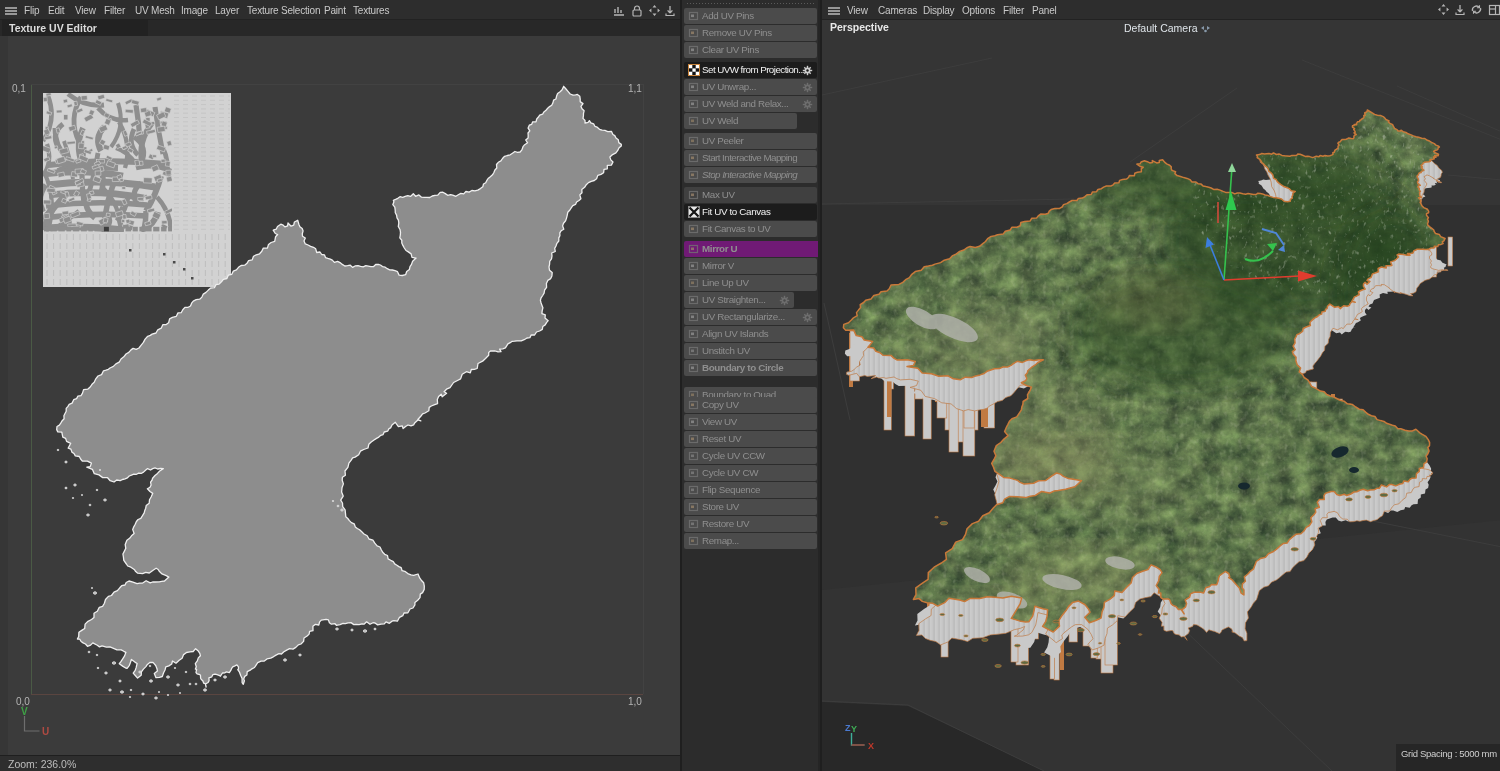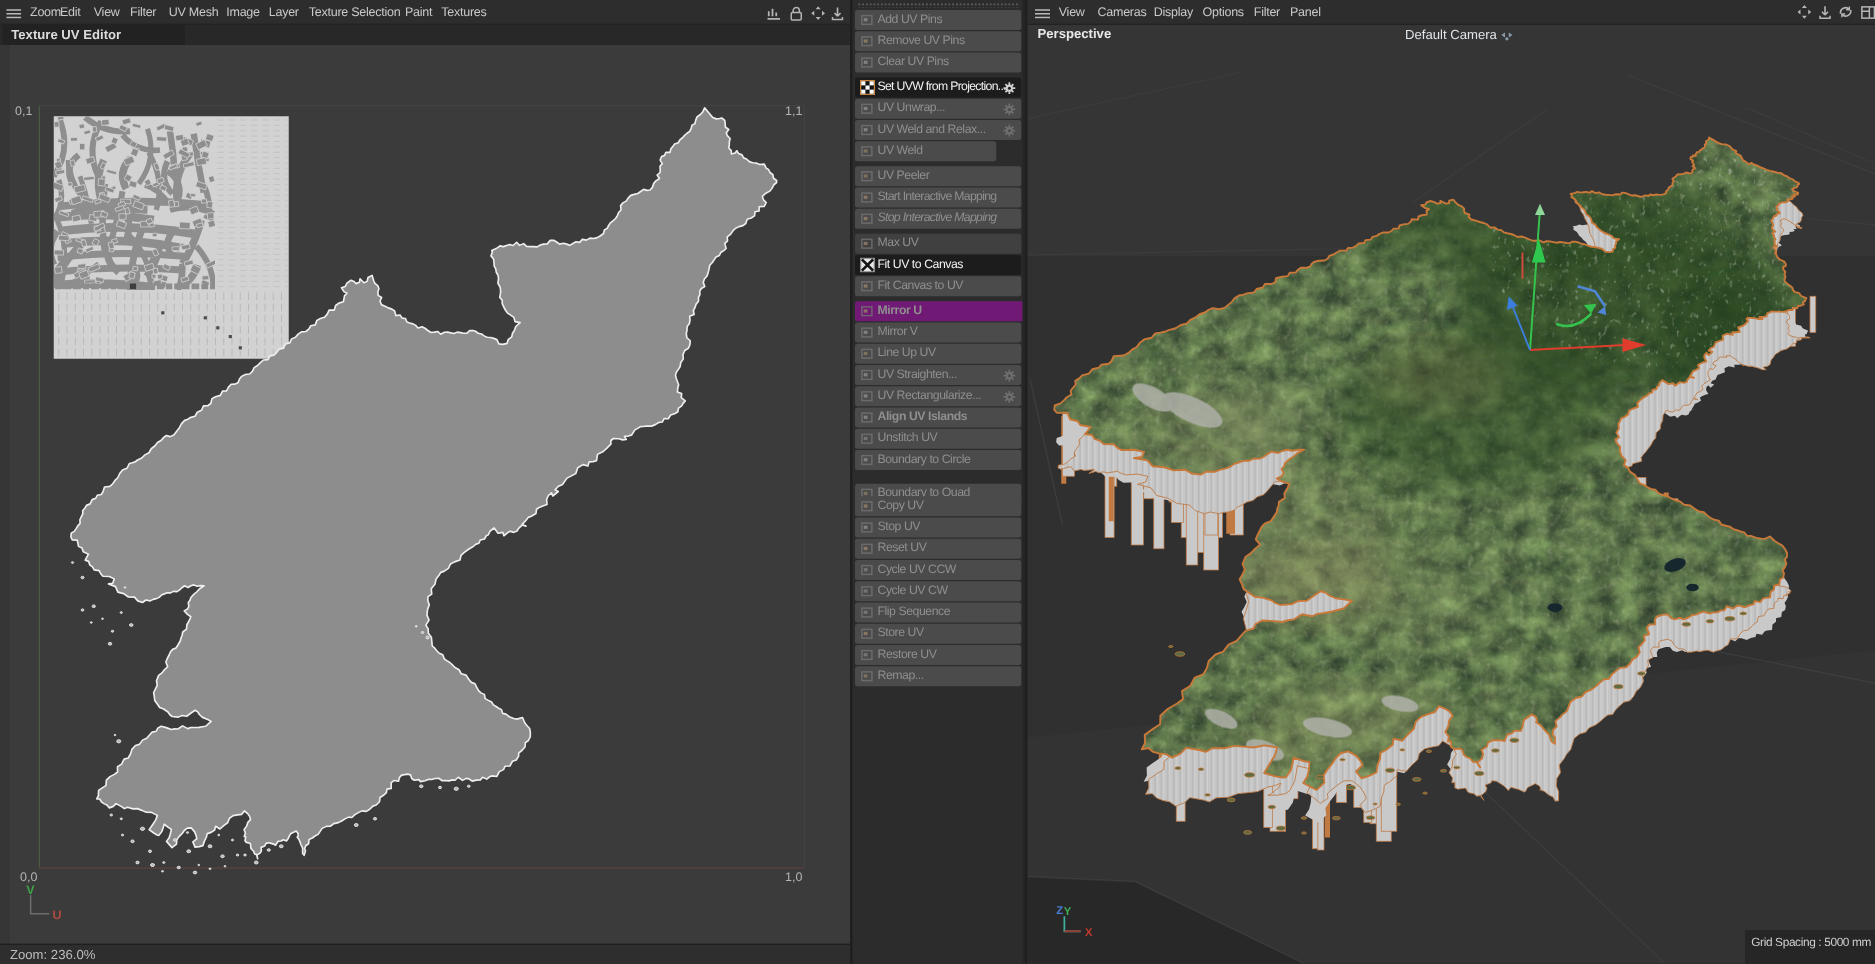--- a/index.html
+++ b/index.html
@@ -5,21 +5,21 @@
 .mb{position:absolute;top:0;height:20px;background:#2d2d2d;border-bottom:1px solid #222;color:#c9c9c9;font-size:10px}
 .mi{position:absolute;top:4.5px;white-space:nowrap;letter-spacing:-0.2px}
 </style></head><body>
 
 <div style="position:absolute;left:0;top:0;width:680px;height:771px;background:#3b3b3b">
   <div style="position:absolute;left:0;top:36px;width:8px;height:720px;background:#363636"></div>
   <div class="mb" style="left:0;width:680px">
     <svg class="mi" style="left:5px;top:7px" width="12" height="8">
         <path d="M0 1h12M0 4h12M0 7h12" stroke="#bbb" stroke-width="1.3"></path>
       </svg>
-    <span class="mi" style="left:24px">Zoom</span>
+    <span class="mi" style="left:24px">Flip</span>
       <span class="mi" style="left:48px">Edit</span>
     <span class="mi" style="left:75px">View</span>
       <span class="mi" style="left:104px">Filter</span>
     <span class="mi" style="left:135px">UV Mesh</span>
       <span class="mi" style="left:181px">Image</span>
     <span class="mi" style="left:215px">Layer</span>
       <span class="mi" style="left:247px">Texture Selection</span>
     <span class="mi" style="left:324px">Paint</span>
       <span class="mi" style="left:353px">Textures</span>
     <svg class="mi" style="left:613px;top:5px" width="62" height="12">
@@ -555,21 +555,21 @@
       </svg>
       <span style="position:absolute;left:18px;white-space:nowrap">Mirror V</span>
     </div>
     <div style="position:absolute;left:2px;top:275px;width:133px;height:16px;background:#4b4b4b;border-radius:2px;color:#8f8f8f;font-size:9.8px;letter-spacing:-0.35px;line-height:16px;">
       <svg width="12" height="12" style="position:absolute;left:4px;top:2px;opacity:.8">
         <rect x="1.5" y="2.5" width="8" height="7" fill="none" stroke="#737373" stroke-width="1.2"></rect>
         <rect x="3" y="4.5" width="3" height="2.6" fill="#8a7a62"></rect>
       </svg>
       <span style="position:absolute;left:18px;white-space:nowrap">Line Up UV</span>
     </div>
-    <div style="position:absolute;left:2px;top:292px;width:133px;height:16px;background:#4b4b4b;border-radius:2px;color:#8f8f8f;font-size:9.8px;letter-spacing:-0.35px;line-height:16px;">
+    <div style="position:absolute;left:2px;top:292px;width:110px;height:16px;background:#4b4b4b;border-radius:2px;color:#8f8f8f;font-size:9.8px;letter-spacing:-0.35px;line-height:16px;">
       <svg width="12" height="12" style="position:absolute;left:4px;top:2px;opacity:.8">
         <rect x="1.5" y="2.5" width="8" height="7" fill="none" stroke="#737373" stroke-width="1.2"></rect>
         <rect x="3" y="4.5" width="3" height="2.6" fill="#8f8f8f"></rect>
       </svg>
       <span style="position:absolute;left:18px;white-space:nowrap">UV Straighten...</span>
       <svg width="11" height="11" style="position:absolute;right:4px;top:3px">
         <circle cx="5.5" cy="5.5" r="2.9" fill="#6e6e6e"></circle>
         <g stroke="#6e6e6e" stroke-width="1.4">
           <line x1="5.5" y1="0.8" x2="5.5" y2="3"></line>
           <line x1="5.5" y1="8" x2="5.5" y2="10.2"></line>
@@ -597,35 +597,35 @@
           <line x1="0.8" y1="5.5" x2="3" y2="5.5"></line>
           <line x1="8" y1="5.5" x2="10.2" y2="5.5"></line>
           <line x1="2.3" y1="2.3" x2="3.7" y2="3.7"></line>
           <line x1="7.3" y1="7.3" x2="8.7" y2="8.7"></line>
           <line x1="8.7" y1="2.3" x2="7.3" y2="3.7"></line>
           <line x1="2.3" y1="8.7" x2="3.7" y2="7.3"></line>
         </g>
         <circle cx="5.5" cy="5.5" r="1.2" fill="#4b4b4b"></circle>
       </svg>
     </div>
-    <div style="position:absolute;left:2px;top:326px;width:133px;height:16px;background:#4b4b4b;border-radius:2px;color:#8f8f8f;font-size:9.8px;letter-spacing:-0.35px;line-height:16px;font-weight:bold;">
+    <div style="position:absolute;left:2px;top:326px;width:133px;height:16px;background:#4b4b4b;border-radius:2px;color:#8f8f8f;font-size:9.8px;letter-spacing:-0.35px;line-height:16px;">
       <svg width="12" height="12" style="position:absolute;left:4px;top:2px;opacity:.8">
         <rect x="1.5" y="2.5" width="8" height="7" fill="none" stroke="#737373" stroke-width="1.2"></rect>
         <rect x="3" y="4.5" width="3" height="2.6" fill="#8f8f8f"></rect>
       </svg>
       <span style="position:absolute;left:18px;white-space:nowrap">Align UV Islands</span>
     </div>
     <div style="position:absolute;left:2px;top:343px;width:133px;height:16px;background:#4b4b4b;border-radius:2px;color:#8f8f8f;font-size:9.8px;letter-spacing:-0.35px;line-height:16px;">
       <svg width="12" height="12" style="position:absolute;left:4px;top:2px;opacity:.8">
         <rect x="1.5" y="2.5" width="8" height="7" fill="none" stroke="#737373" stroke-width="1.2"></rect>
         <rect x="3" y="4.5" width="3" height="2.6" fill="#7f7f7f"></rect>
       </svg>
       <span style="position:absolute;left:18px;white-space:nowrap">Unstitch UV</span>
     </div>
-    <div style="position:absolute;left:2px;top:360px;width:133px;height:16px;background:#4b4b4b;border-radius:2px;color:#8f8f8f;font-size:9.8px;letter-spacing:-0.35px;line-height:16px;">
+    <div style="position:absolute;left:2px;top:360px;width:133px;height:16px;background:#4b4b4b;border-radius:2px;color:#8f8f8f;font-size:9.8px;letter-spacing:-0.35px;line-height:16px;font-weight:bold;">
       <svg width="12" height="12" style="position:absolute;left:4px;top:2px;opacity:.8">
         <rect x="1.5" y="2.5" width="8" height="7" fill="none" stroke="#737373" stroke-width="1.2"></rect>
         <rect x="3" y="4.5" width="3" height="2.6" fill="#8f8f8f"></rect>
       </svg>
       <span style="position:absolute;left:18px;white-space:nowrap">Boundary to Circle</span>
     </div>
     <div style="position:absolute;left:2px;top:377px;width:133px;height:16px;background:#4b4b4b;border-radius:2px;color:#8f8f8f;font-size:9.8px;letter-spacing:-0.35px;line-height:16px;margin-top:10px;">
       <svg width="12" height="12" style="position:absolute;left:4px;top:2px;opacity:.8">
         <rect x="1.5" y="2.5" width="8" height="7" fill="none" stroke="#737373" stroke-width="1.2"></rect>
         <rect x="3" y="4.5" width="3" height="2.6" fill="#8a7a62"></rect>
@@ -637,21 +637,21 @@
         <rect x="1.5" y="2.5" width="8" height="7" fill="none" stroke="#737373" stroke-width="1.2"></rect>
         <rect x="3" y="4.5" width="3" height="2.6" fill="#97826a"></rect>
       </svg>
       <span style="position:absolute;left:18px;white-space:nowrap">Copy UV</span>
     </div>
     <div style="position:absolute;left:2px;top:414px;width:133px;height:16px;background:#4b4b4b;border-radius:2px;color:#8f8f8f;font-size:9.8px;letter-spacing:-0.35px;line-height:16px;">
       <svg width="12" height="12" style="position:absolute;left:4px;top:2px;opacity:.8">
         <rect x="1.5" y="2.5" width="8" height="7" fill="none" stroke="#737373" stroke-width="1.2"></rect>
         <rect x="3" y="4.5" width="3" height="2.6" fill="#8f8f8f"></rect>
       </svg>
-      <span style="position:absolute;left:18px;white-space:nowrap">Stop UV</span>
+      <span style="position:absolute;left:18px;white-space:nowrap">View UV</span>
     </div>
     <div style="position:absolute;left:2px;top:431px;width:133px;height:16px;background:#4b4b4b;border-radius:2px;color:#8f8f8f;font-size:9.8px;letter-spacing:-0.35px;line-height:16px;">
       <svg width="12" height="12" style="position:absolute;left:4px;top:2px;opacity:.8">
         <rect x="1.5" y="2.5" width="8" height="7" fill="none" stroke="#737373" stroke-width="1.2"></rect>
         <rect x="3" y="4.5" width="3" height="2.6" fill="#97826a"></rect>
       </svg>
       <span style="position:absolute;left:18px;white-space:nowrap">Reset UV</span>
     </div>
     <div style="position:absolute;left:2px;top:448px;width:133px;height:16px;background:#4b4b4b;border-radius:2px;color:#8f8f8f;font-size:9.8px;letter-spacing:-0.35px;line-height:16px;">
       <svg width="12" height="12" style="position:absolute;left:4px;top:2px;opacity:.8">

